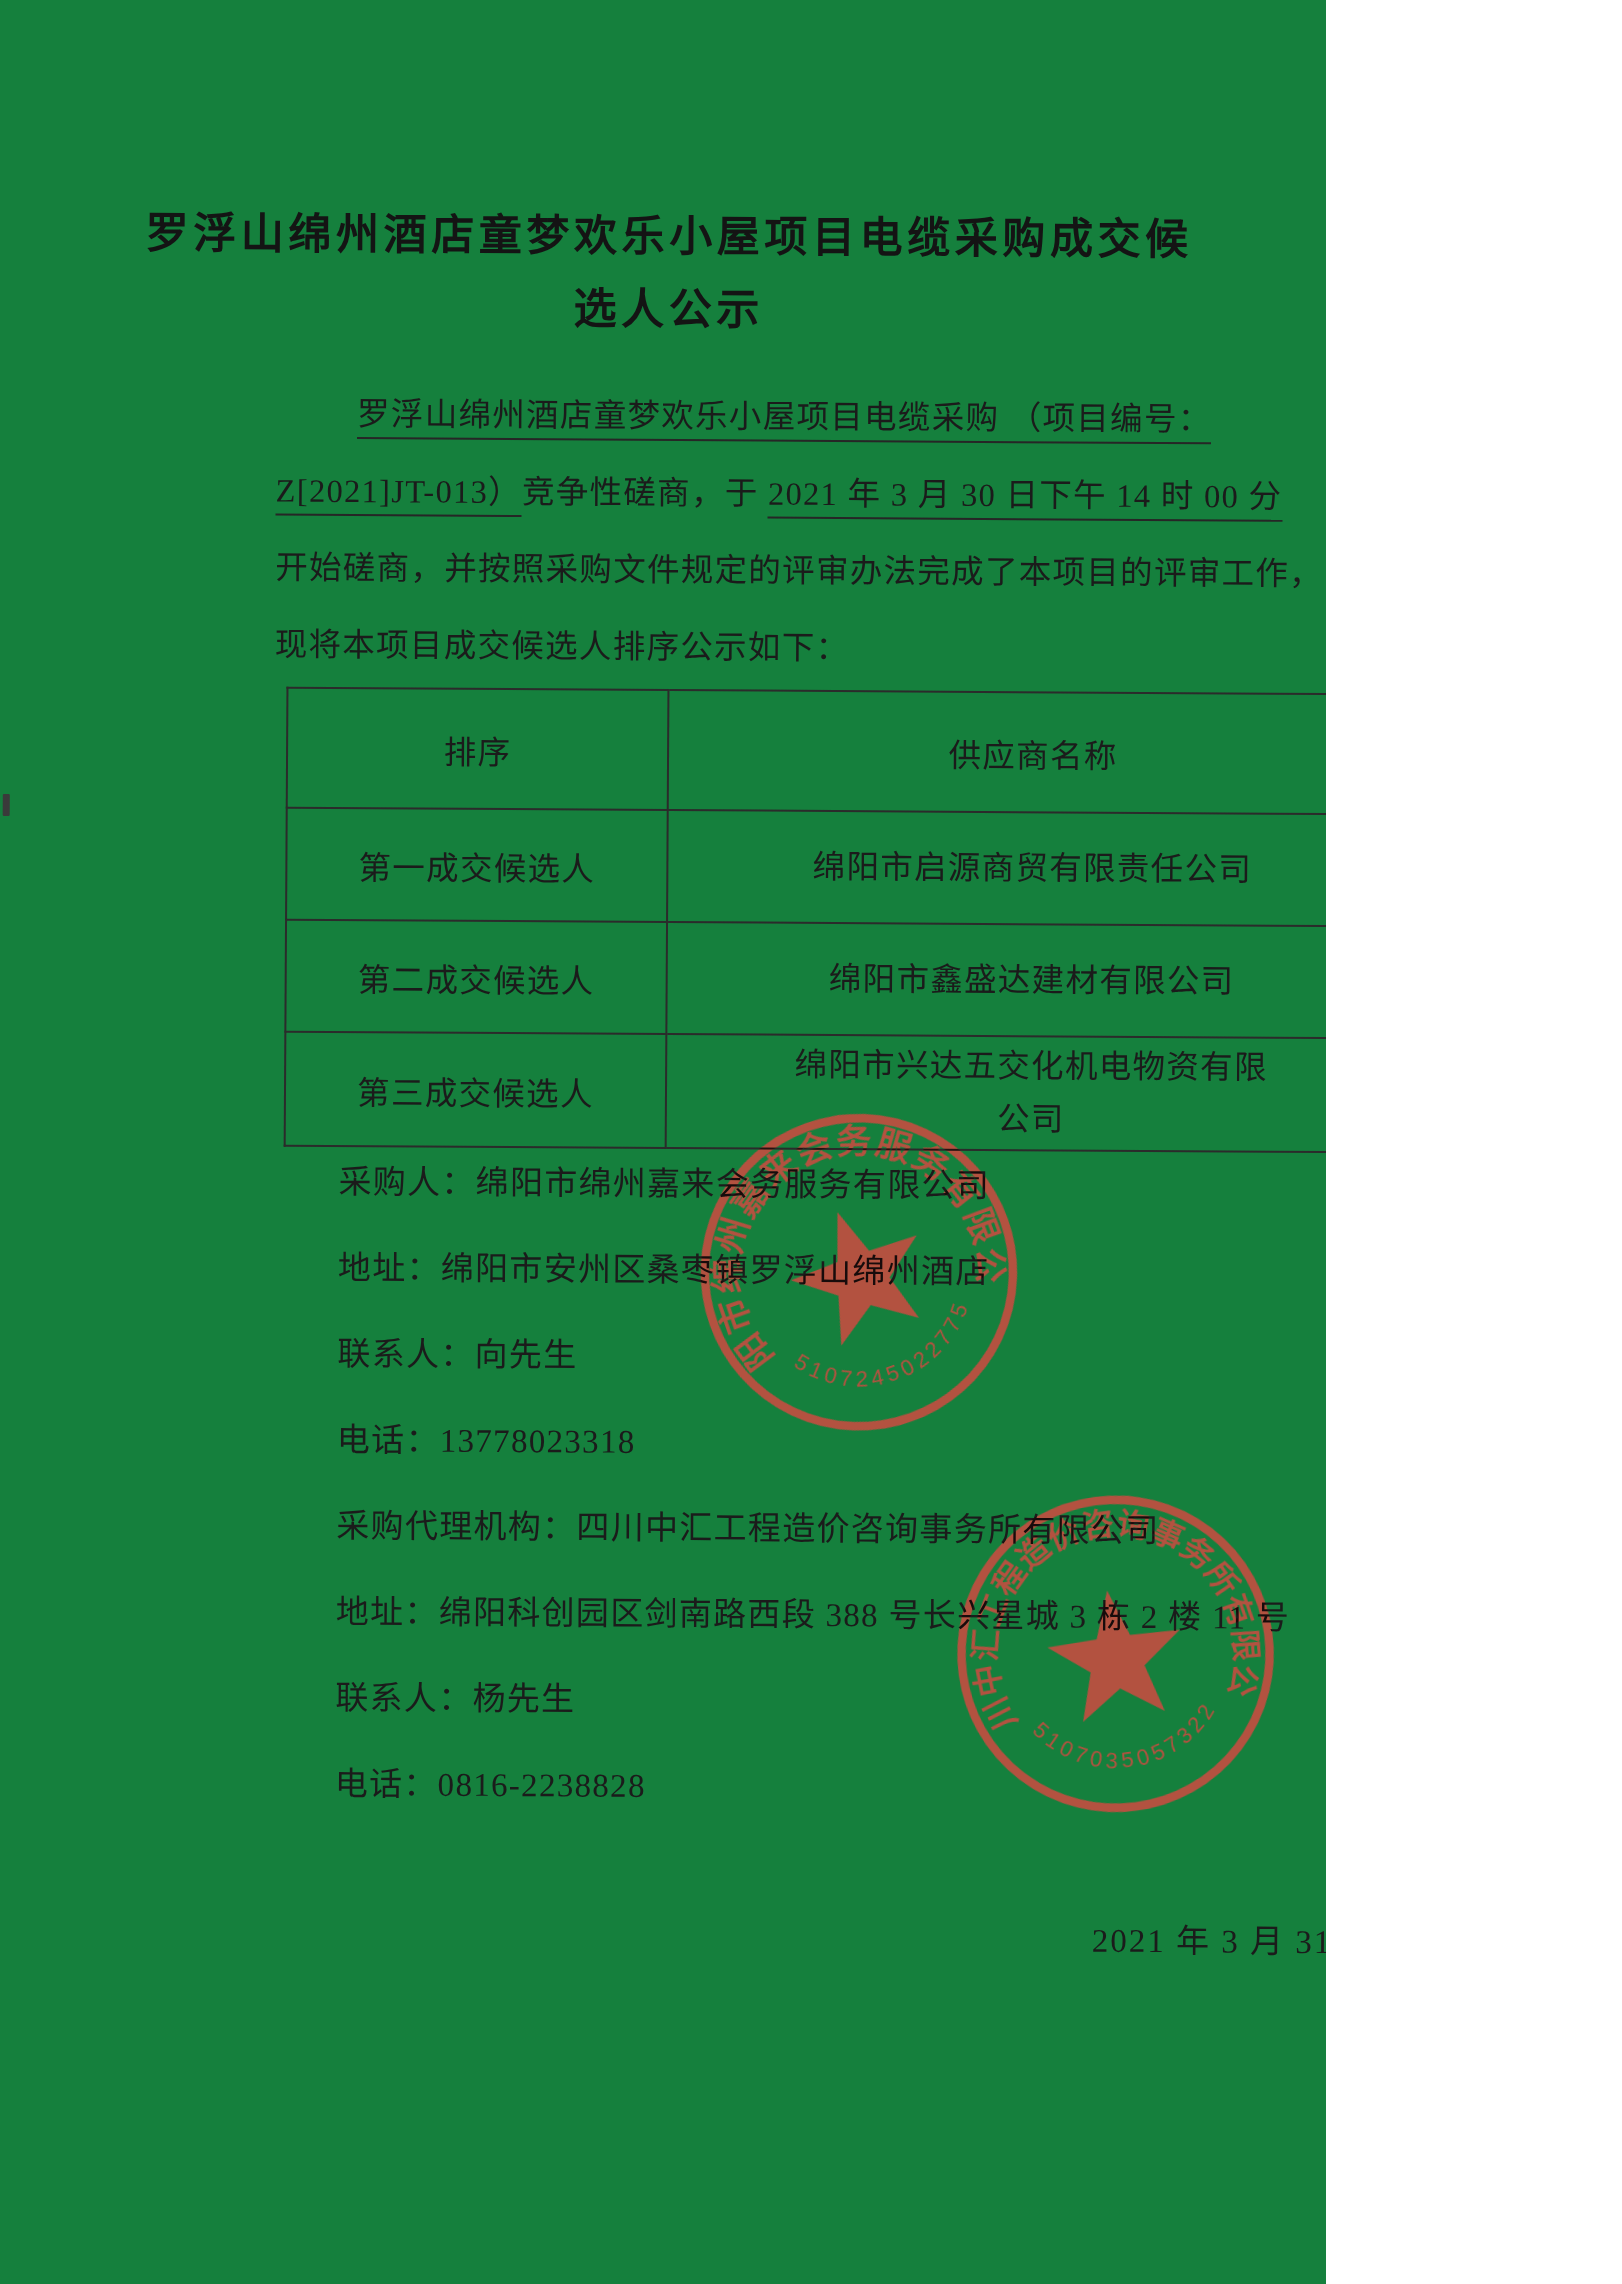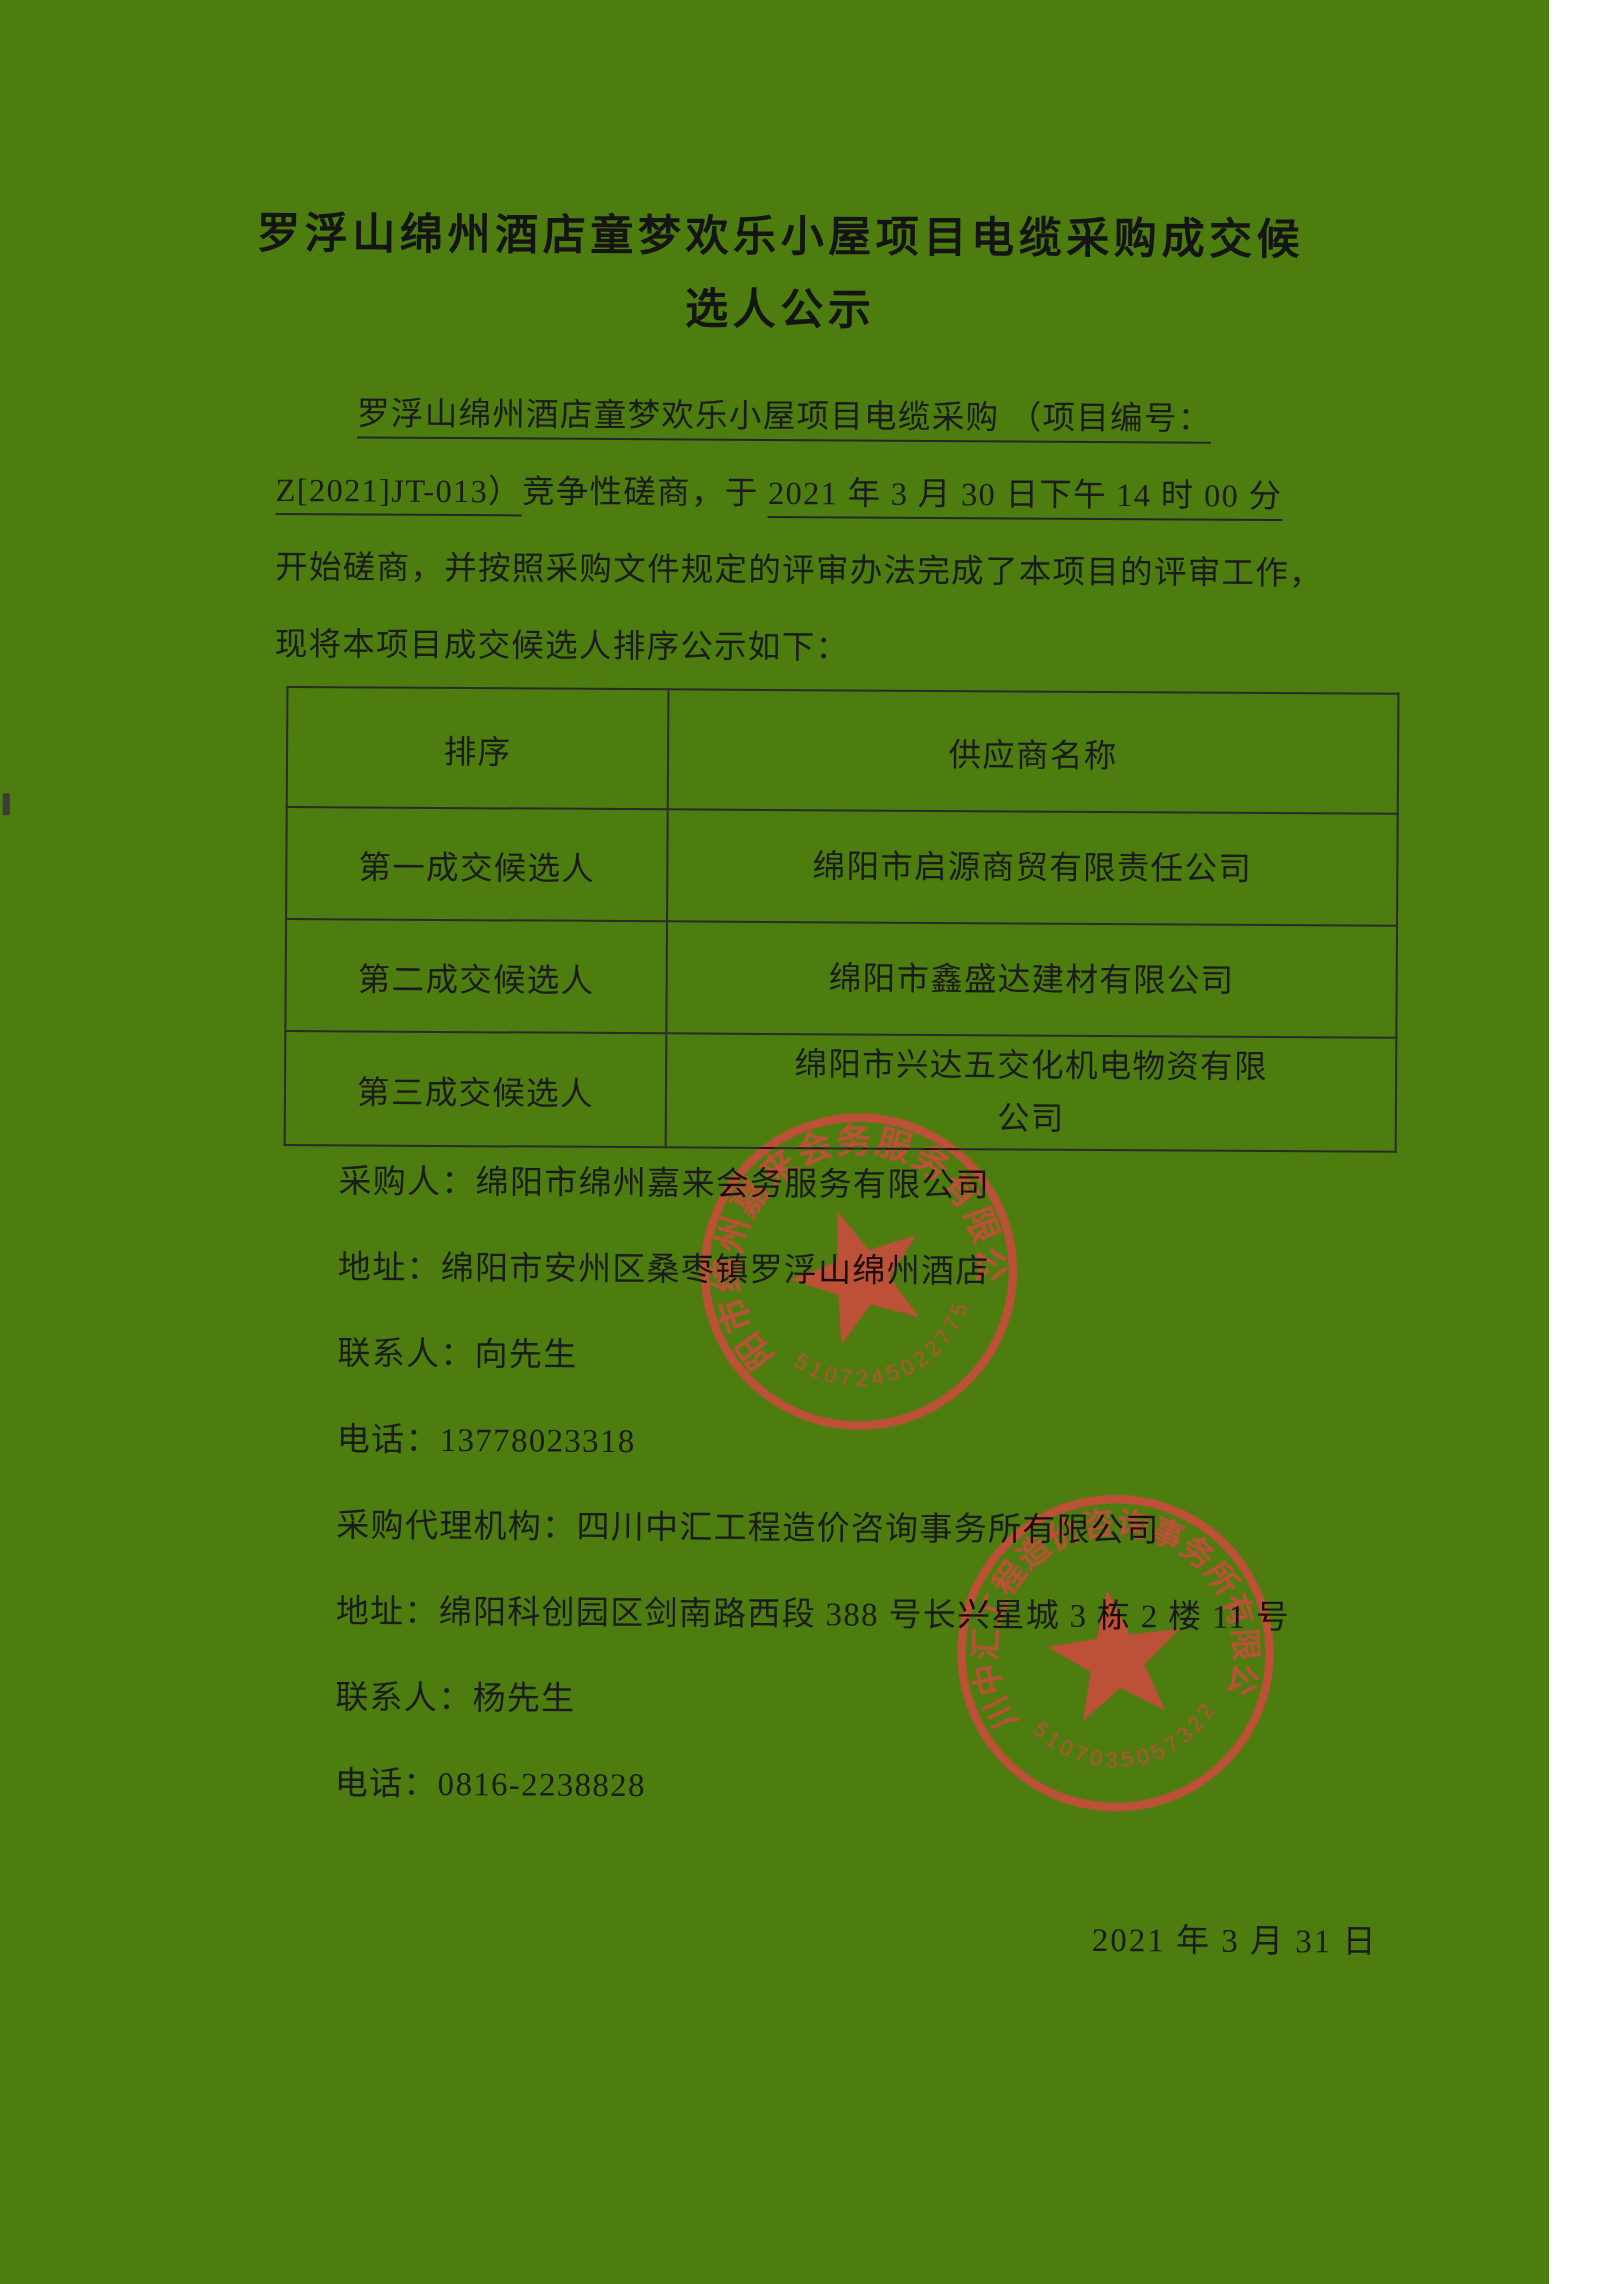--- a/index.html
+++ b/index.html
@@ -1,17 +1,17 @@
 <!DOCTYPE html>
 <html lang="zh-CN" style="font-size:10.4px"><head>
 <meta charset="utf-8">
 <style>
   html,body{margin:0;padding:0;background:#ffffff;}
   .page{
-    position:relative;width:1549px;height:2284px;background:#4d7c0f;
+    position:relative;width:1326px;height:2284px;background:#15803d;
     overflow:hidden;font-family:"Liberation Serif","DejaVu Serif",serif;color:#1b1b1b;
   }
   .sheet{position:absolute;inset:0;transform:rotate(0.35deg);transform-origin:50% 55%;}
 
   
   .title-block{
     position:absolute;left:0;top:200px;width:100%;text-align:center;
     font-family:"Liberation Sans","DejaVu Sans",sans-serif;font-weight:700;
     font-size:43px;line-height:73px;letter-spacing:4.6px;color:#141414;white-space:nowrap;
   }

